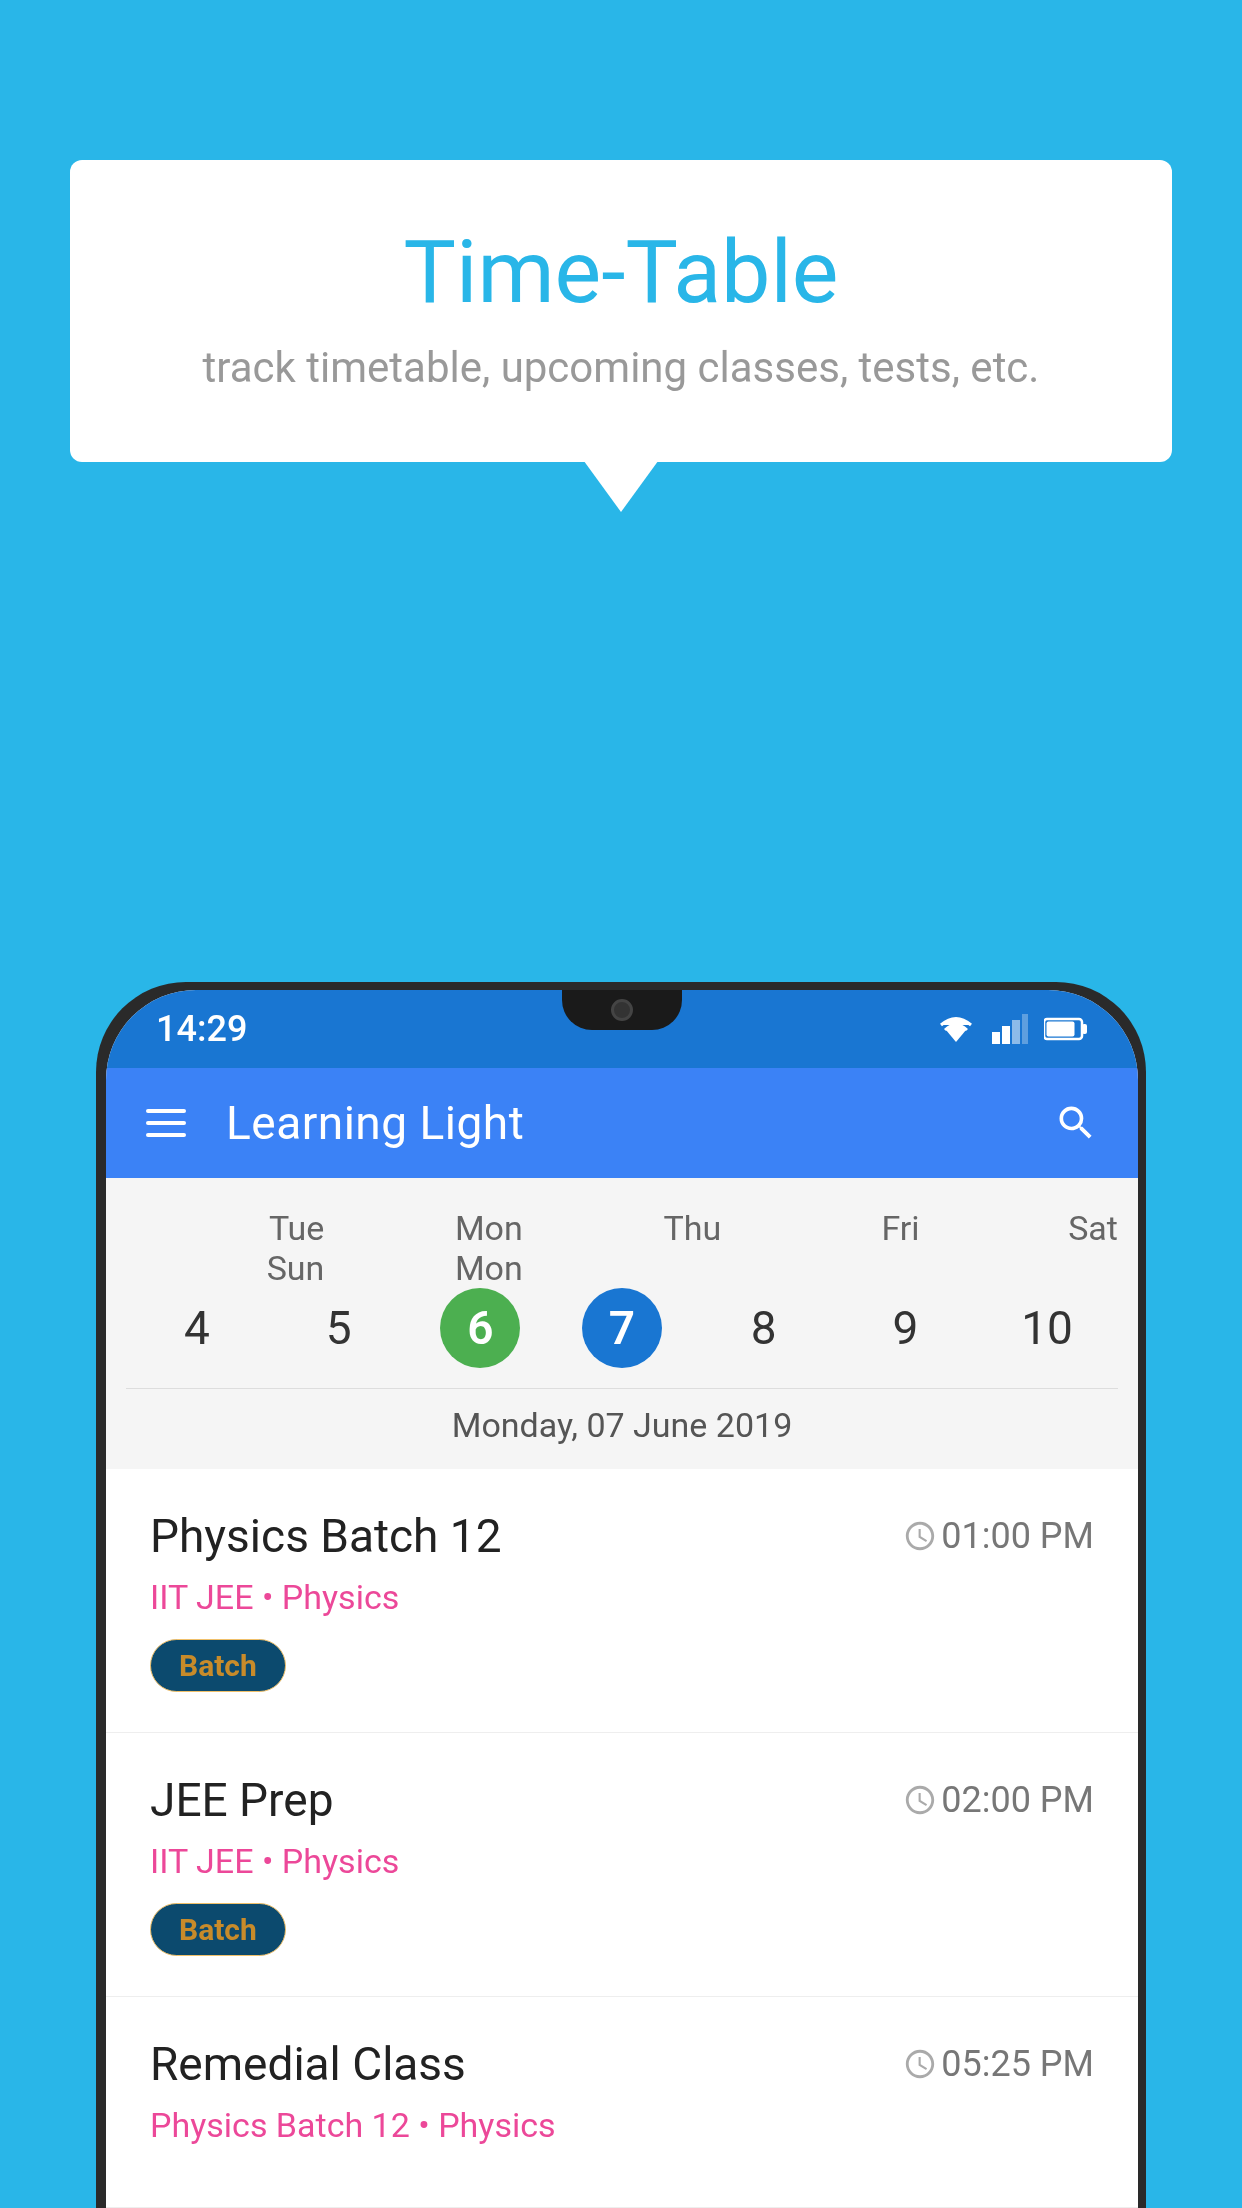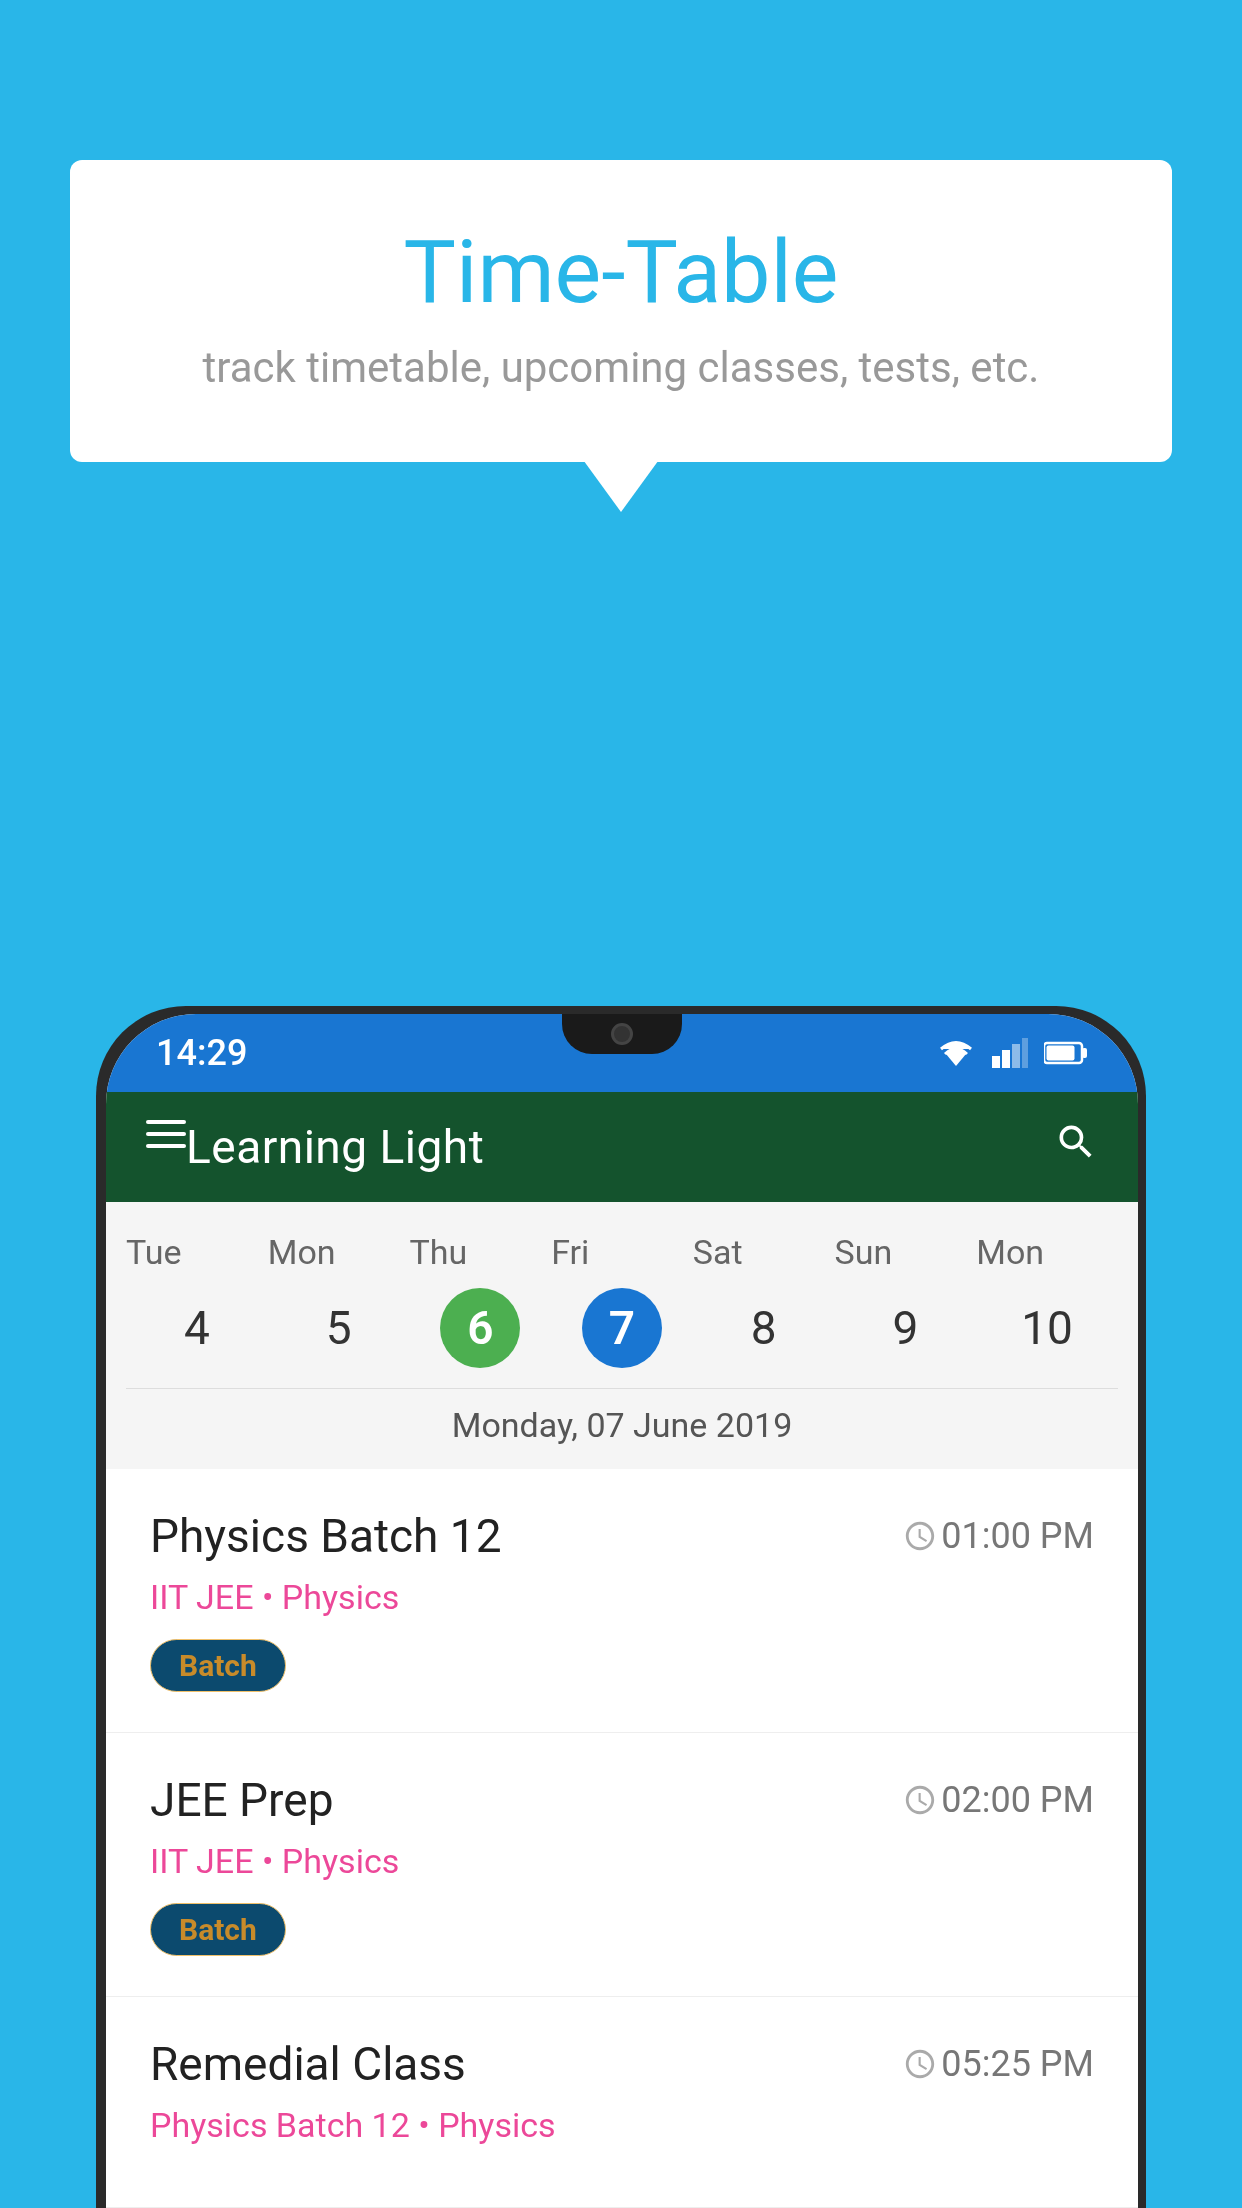--- a/index.html
+++ b/index.html
@@ -126,24 +126,25 @@
     .notch-camera {
       width: 22px;
       height: 22px;
       background: #333;
       border-radius: 50%;
       border: 3px solid #444;
     }
 
     
     .app-bar {
-      background: #14532d;
-      display: flex;
-      align-items: flex-start;
+      background: #3b82f6;
+      display: flex;
+      align-items: center;
       padding: 28px 40px;
+      gap: 40px;
     }
 
     .hamburger-icon {
       display: flex;
       flex-direction: column;
       gap: 8px;
     }
 
     .hamburger-icon span {
       display: block;
@@ -167,23 +168,22 @@
     }
 
     
     .calendar-strip {
       background: #f5f5f5;
       padding: 30px 20px 0;
     }
 
     .day-headers {
       display: grid;
-      grid-template-columns: repeat(7, 1fr);
-      text-align: left;
-      margin-bottom: 16px;
+      grid-template-columns: repeat(5, 1fr);
+      text-align: right;
     }
 
     .day-header {
       font-size: 34px;
       color: #666;
       font-weight: 400;
     }
 
     .day-numbers {
       display: grid;

